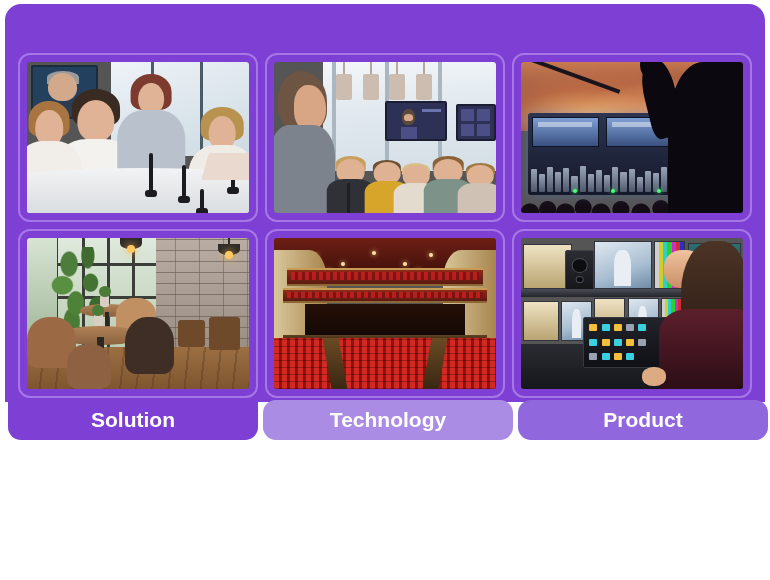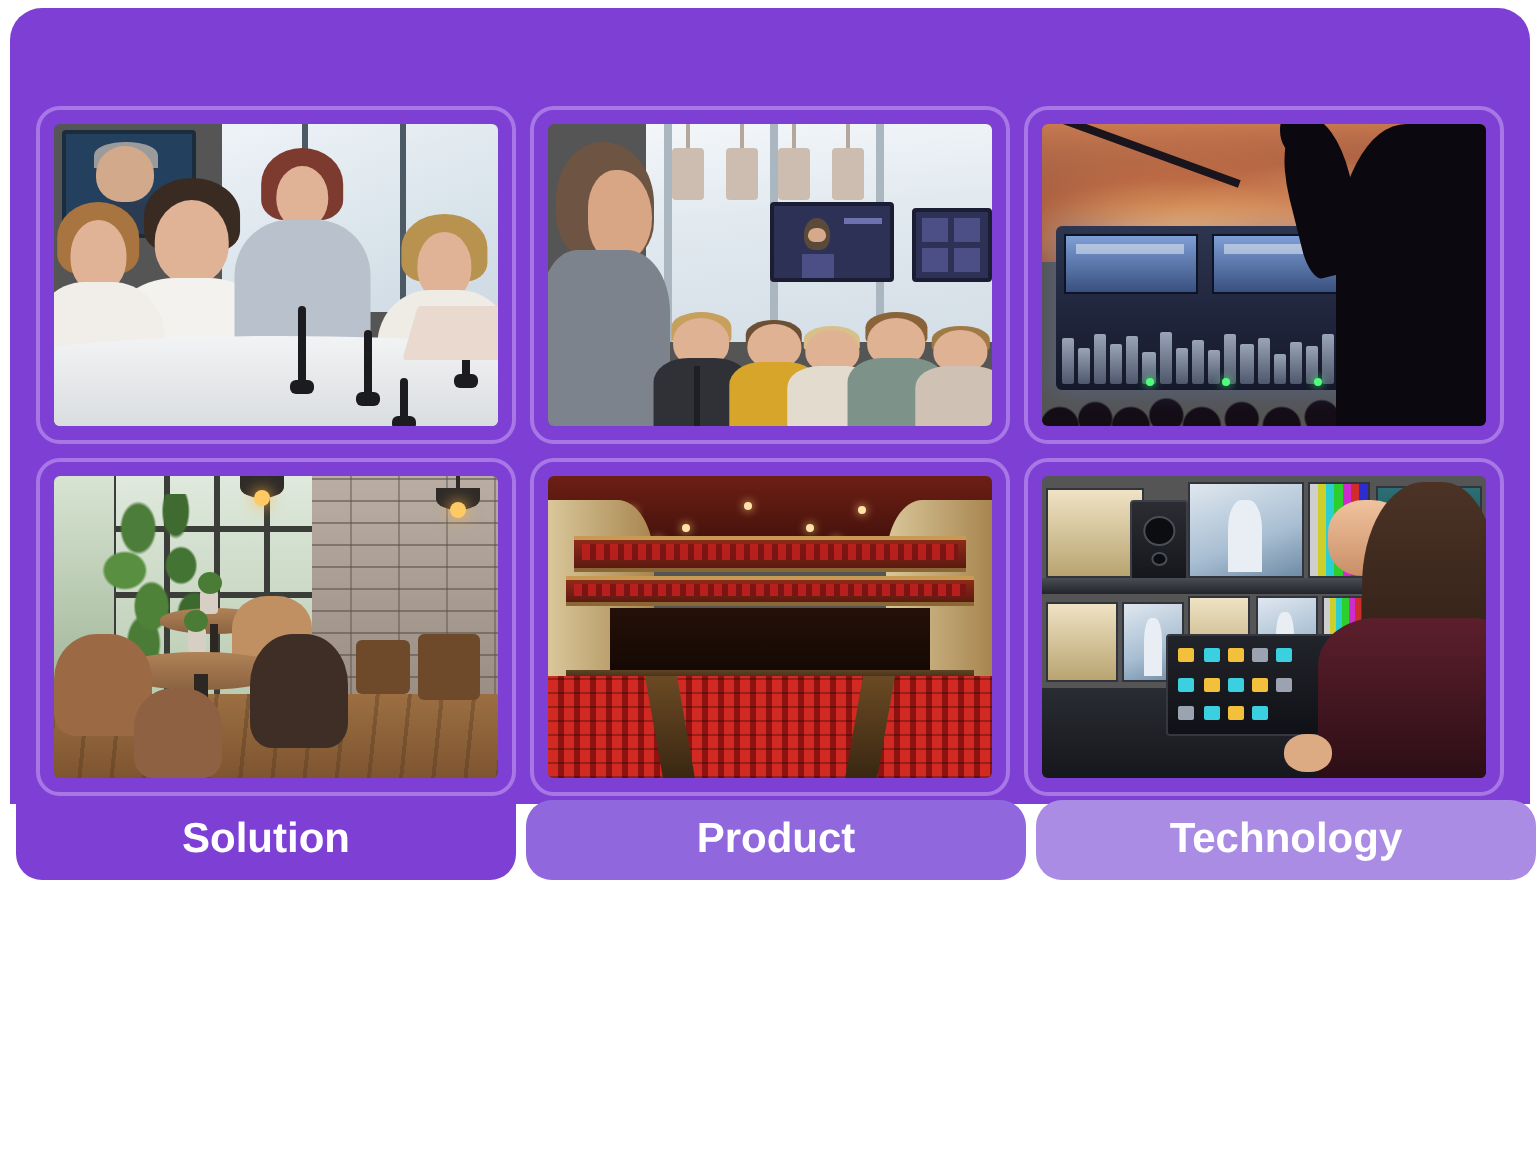--- a/index.html
+++ b/index.html
@@ -721,25 +721,25 @@
         </div>
       </div>
 
     </div>
   </section>
 
   <nav class="tabs">
     <div class="tab solution">
       <span>Solution</span>
     </div>
+    <div class="tab technology">
+      <span>Technology</span>
+    </div>
     <div class="tab product">
       <span>Product</span>
-    </div>
-    <div class="tab technology">
-      <span>Technology</span>
     </div>
   </nav>
 
   <div class="devices">
 
     <div class="laptop">
       
       
     </div>
 

